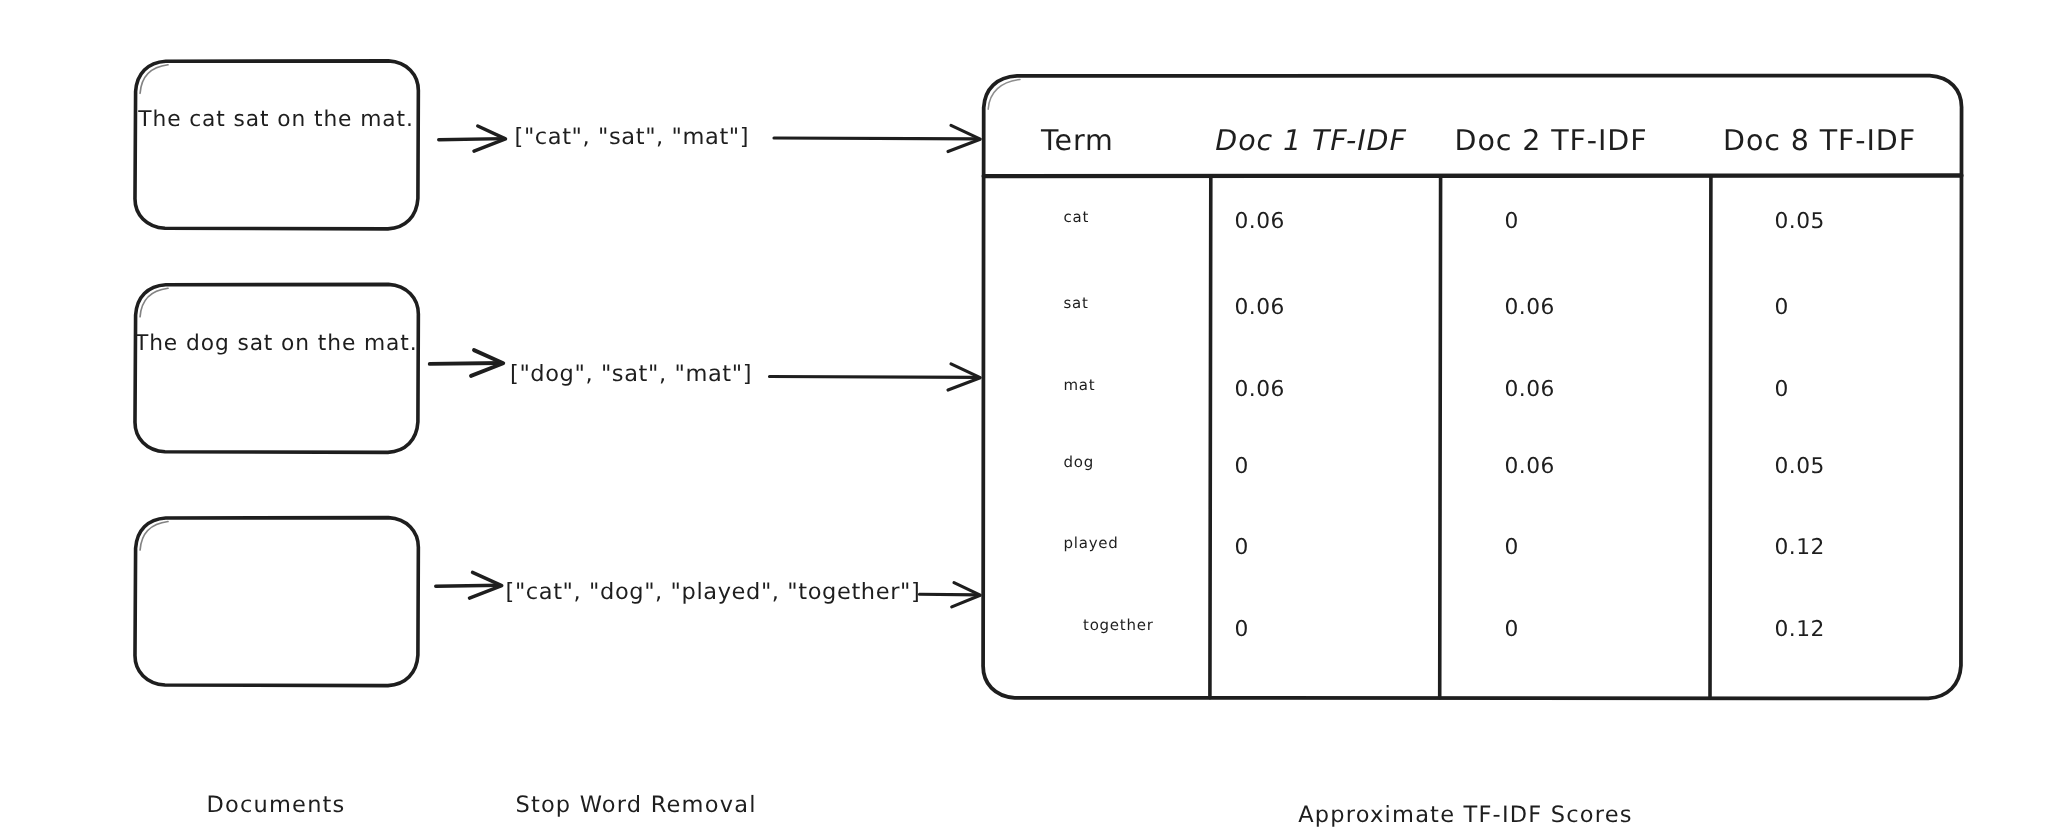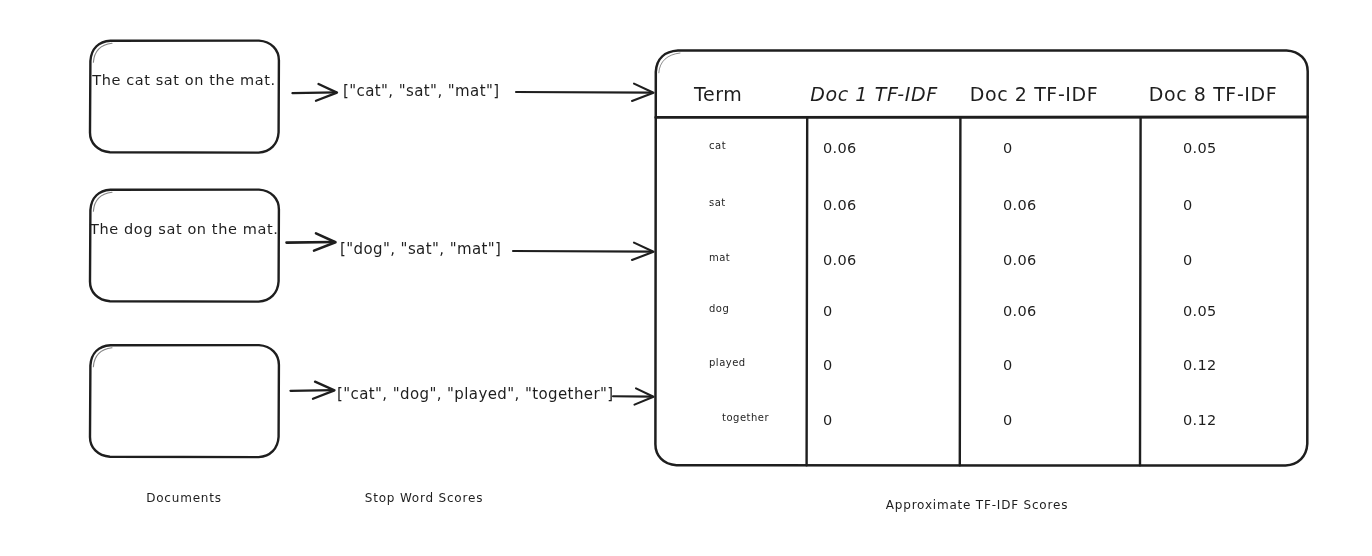--- a/index.html
+++ b/index.html
@@ -74,23 +74,24 @@
     white-space: nowrap;
   }
 
   .cell-val {
     font-size: 14.5px;
     letter-spacing: 0.3px;
     white-space: nowrap;
   }
 
   .caption {
-    font-size: 12px;
+    font-size: 15px;
     letter-spacing: 0.8px;
     white-space: nowrap;
+    margin-top: 36px;
   }
 
   .centered {
     transform: translateX(-50%);
   }
 </style>
 </head>
 <body>
 
 <div id="canvas">
@@ -219,18 +220,18 @@
     <div class="hand cell-val" style="left:1003px; top:356px;">0</div>
     <div class="hand cell-val" style="left:1183px; top:356px;">0.12</div>
 
     <div class="hand cell-term" style="left:709px; top:411px;margin-left:13px;">together</div>
     <div class="hand cell-val" style="left:823px; top:411px;">0</div>
     <div class="hand cell-val" style="left:1003px; top:411px;">0</div>
     <div class="hand cell-val" style="left:1183px; top:411px;">0.12</div>
 
     <div class="hand caption centered" style="left:184px; top:491px;">Documents</div>
 
-    <div class="hand caption centered" style="left:424px; top:491px;">Stop Word Scores</div>
+    <div class="hand caption centered" style="left:424px; top:491px;">Stop Word Removal</div>
 
     <div class="hand caption centered" style="left:977px; top:498px;">Approximate TF-IDF Scores</div>
 
   </div>
 </div>
 
 </body></html>

